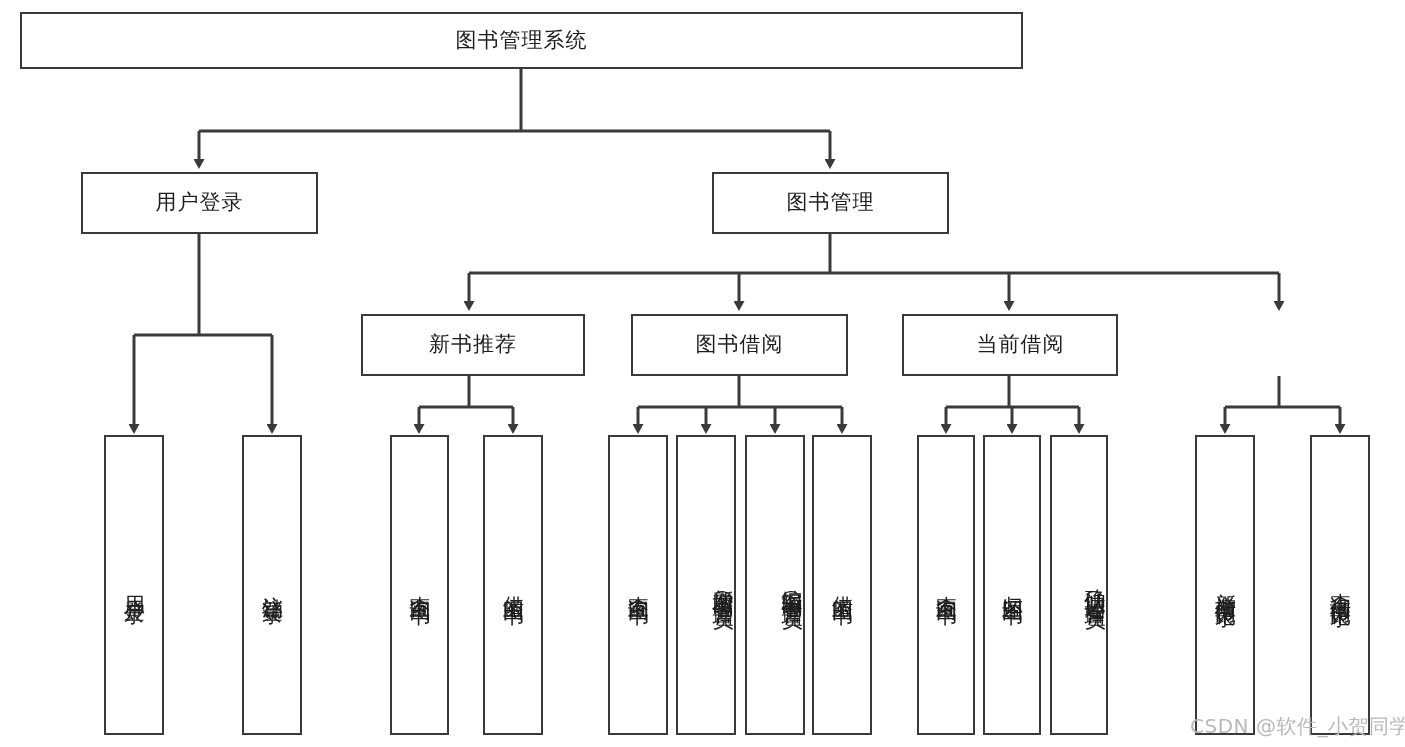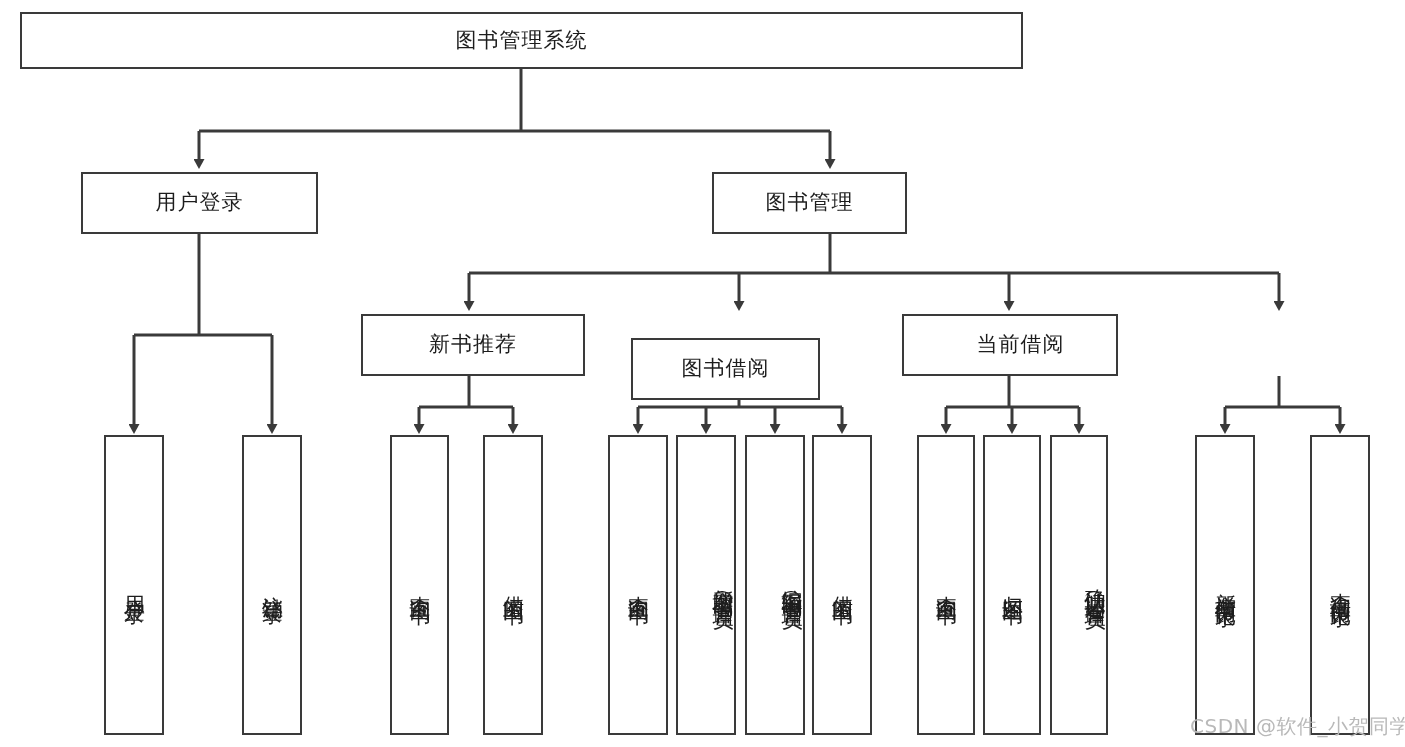--- a/index.html
+++ b/index.html
@@ -116,24 +116,24 @@
       <path d="M1279,376 L1279,407"></path>
       <path d="M1225,407 L1340,407"></path>
       <path d="M1225,407 L1225,425" marker-end="url(#arrow)"></path>
       <path d="M1340,407 L1340,425" marker-end="url(#arrow)"></path>
     </g>
   </svg>
 
   <div class="node horiz" style="left:20px; top:12px; width:1003px; height:57px;">图书管理系统</div>
 
   <div class="node horiz" style="left:81px; top:172px; width:237px; height:62px;">用户登录</div>
-  <div class="node horiz" style="left:712px; top:172px; width:195px; height:62px;">图书管理</div>
+  <div class="node horiz" style="left:712px; top:172px; width:237px; height:62px;">图书管理</div>
 
   <div class="node horiz" style="left:361px; top:314px; width:224px; height:62px;">新书推荐</div>
-  <div class="node horiz" style="left:631px; top:314px; width:189px; height:62px;margin-top:24px;">图书借阅</div>
+  <div class="node horiz" style="left:631px; top:314px; width:217px; height:62px;">图书借阅</div>
   <div class="node horiz" style="left:902px; top:314px; width:216px; height:62px;padding-left:21px;">当前借阅</div>
 
   <div class="node vert centered" style="left:104px; top:435px; width:60px; height:300px;">用户登录</div>
   <div class="node vert centered" style="left:242px; top:435px; width:60px; height:300px;">注销登录</div>
 
   <div class="node vert centered" style="left:390px; top:435px; width:59px; height:300px;">查询图书</div>
   <div class="node vert centered" style="left:483px; top:435px; width:60px; height:300px;">借阅图书</div>
 
   <div class="node vert centered" style="left:608px; top:435px; width:60px; height:300px;">查询图书</div>
   <div class="node vert" style="left:676px; top:435px; width:60px; height:300px;">新增图书（管理员）</div>

